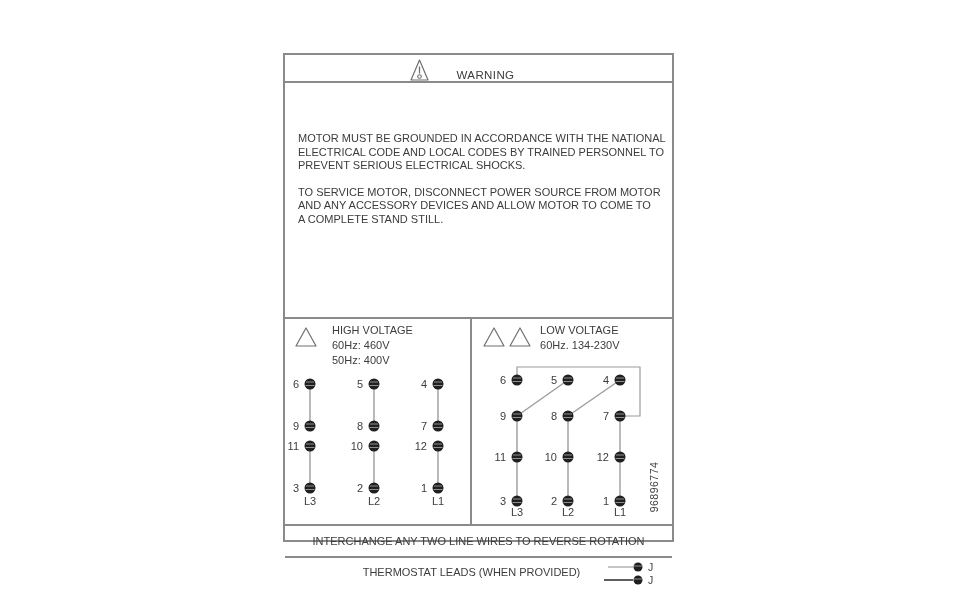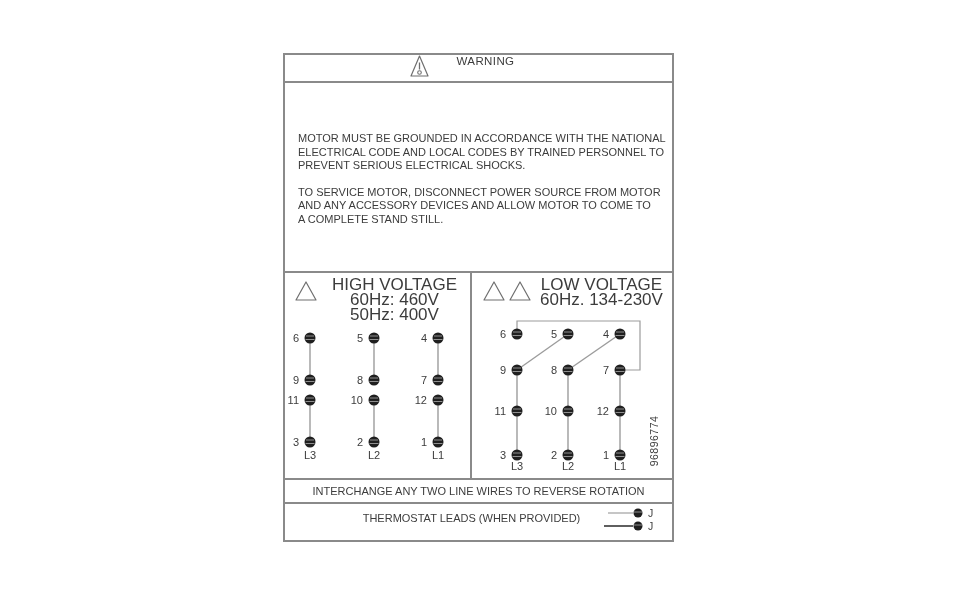--- a/index.html
+++ b/index.html
@@ -6,46 +6,46 @@
   body{
     width:976px;height:600px;position:relative;background:#ffffff;
     font-family:"Liberation Sans",sans-serif;color:#3c3c3c;overflow:hidden;
   }
   .label{
     position:absolute;left:283px;top:53px;width:391px;height:489px;
     border:2px solid #8a8a8a;box-sizing:border-box;background:#fff;
   }
   .row{position:relative;box-sizing:border-box;border-bottom:2px solid #8a8a8a;}
   .warning-row{
-    height:28px;display:flex;align-items:flex-start;justify-content:center;
+    height:28px;display:flex;align-items:flex-end;justify-content:center;
     gap:28px;padding-right:33px;
   }
   .warning-title{font-size:11.5px;letter-spacing:.4px;}
-  .text-row{height:190px;padding:49px 0 0 13px;font-size:11px;line-height:13.6px;}
+  .text-row{height:236px;padding:49px 0 0 13px;font-size:11px;line-height:13.6px;}
   p.notice{margin:0;white-space:pre-line;}
   p.notice + p.notice{margin-top:13px;}
   .diagrams-row{height:207px;display:flex;}
   .panel{position:relative;box-sizing:border-box;height:100%;}
   .panel-hv{width:187px;}
   .panel-lv{width:204px;border-left:2px solid #8a8a8a;padding-left:10px;}
   .panel svg.grid{position:absolute;left:0;top:0;}
-  .panel-header{position:absolute;font-size:17px;line-height:15px;z-index:2;text-align:center;}
+  .panel-header{position:absolute;font-size:11px;line-height:15px;z-index:2;}
   .panel-header .ratings{white-space:pre-line;}
   .hv-header{left:47px;top:4px;}
   .lv-header{left:68px;top:4px;}
   .tri{position:absolute;top:8px;}
   .tri-hv{left:10px;}
   .tri-lv1{left:11px;}
   .tri-lv2{left:37px;}
   .part-number{
     position:absolute;left:182px;top:168px;font-size:10.5px;letter-spacing:.5px;
     white-space:nowrap;transform:translate(-50%,-50%) rotate(-90deg);color:#3c3c3c;
   }
   .interchange-row{
-    height:24px;display:flex;align-items:center;justify-content:center;font-size:11px;
+    height:32px;display:flex;align-items:center;justify-content:center;font-size:11px;
   }
   .thermostat-row{
     height:28px;border-bottom:none;display:flex;align-items:center;
     justify-content:center;font-size:11px;padding-right:14px;
   }
   .leads-svg{position:absolute;right:4px;top:1px;}
   svg text{font-family:"Liberation Sans",sans-serif;}
 </style>
 </head>
 <body>

